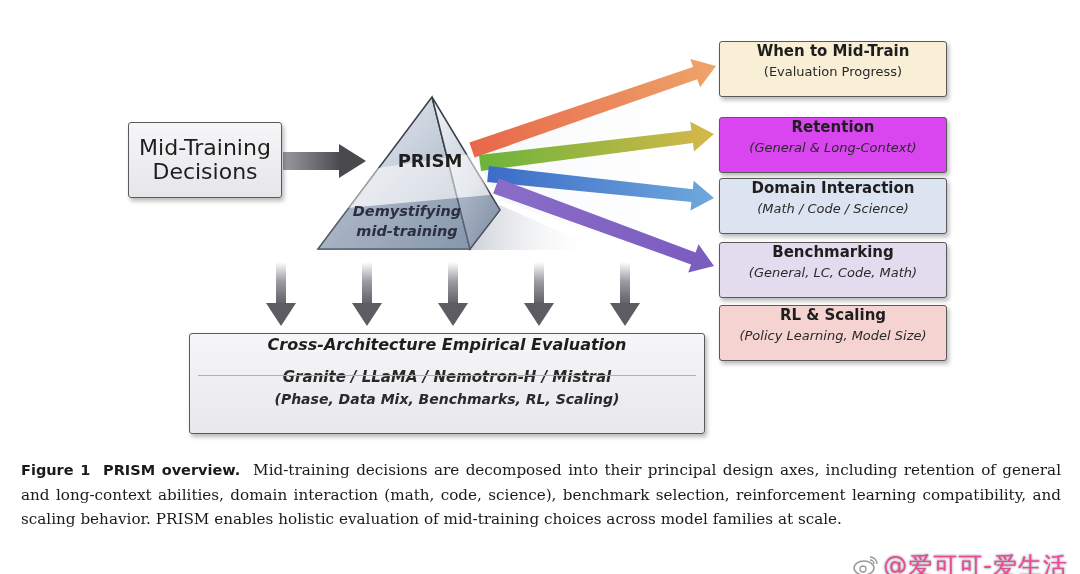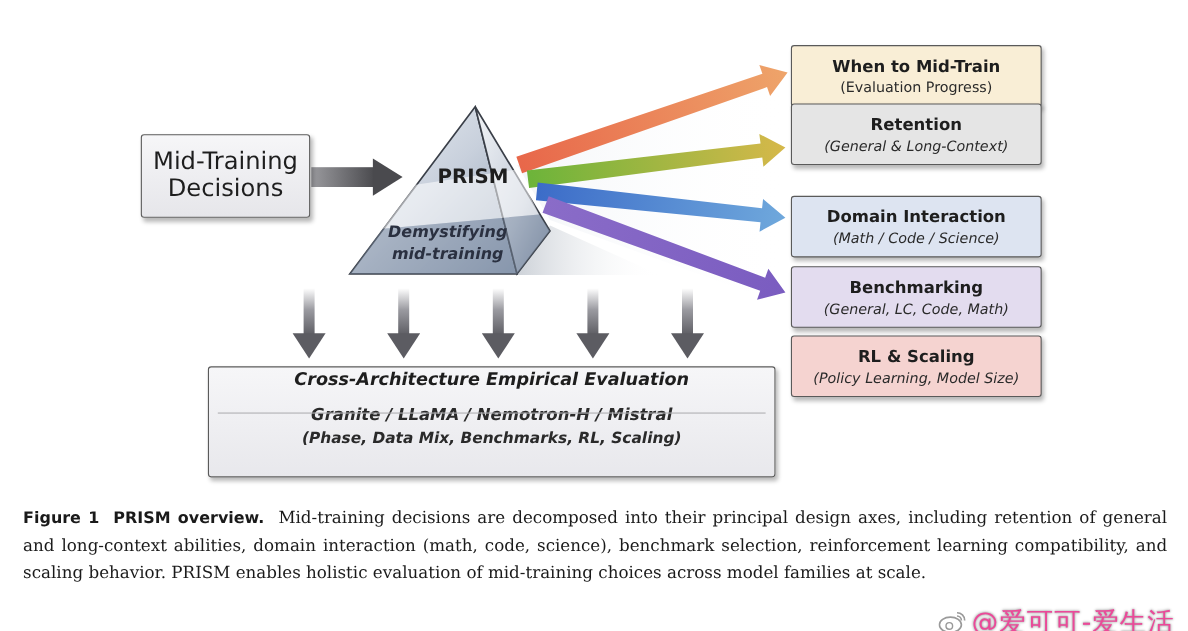--- a/index.html
+++ b/index.html
@@ -3,21 +3,21 @@
 <meta charset="utf-8">
 <style>
   html,body{margin:0;padding:0;background:#ffffff;}
   body{width:1080px;height:574px;position:relative;overflow:hidden;font-family:"DejaVu Sans",sans-serif;}
   #diagram{position:absolute;left:0;top:0;width:1080px;height:445px;}
   .box{position:absolute;box-sizing:border-box;border:1.5px solid #5a5a5a;border-radius:3px;box-shadow:2px 3px 4px rgba(0,0,0,0.28);text-align:center;color:#1e1e1e;}
   .box .t{font-family:"DejaVu Sans",sans-serif;font-weight:bold;font-size:15px;display:block;}
   .box .s{font-family:"DejaVu Sans",sans-serif;font-style:italic;font-size:13px;display:block;margin-top:4px;color:#2a2a2a;}
   #input-box{left:128px;top:122px;width:154px;height:76px;background:linear-gradient(#f6f6f8,#e6e6ea);display:flex;flex-direction:column;justify-content:center;}
   #input-box .t{font-weight:normal;font-size:22px;line-height:24px;}
-  .out{left:719px;width:228px;height:56px;display:flex;flex-direction:column;justify-content:center;}
+  .out{left:719px;width:228px;height:56px;display:flex;flex-direction:column;justify-content:flex-start;}
   #eval-box{left:189px;top:333px;width:516px;height:101px;background:linear-gradient(#f6f6f8,#e8e8ec);}
   #eval-box .t{font-style:italic;font-size:16px;margin-top:1px;}
   #eval-box .rule{position:absolute;left:8px;right:8px;top:41px;height:1px;background:#b0b0b4;}
   #eval-box .m{font-style:italic;font-weight:bold;font-size:15px;display:block;margin-top:14px;color:#2a2a2a;}
   #eval-box .s{font-size:14px;font-weight:bold;margin-top:5px;}
   .prism-label{position:absolute;text-align:center;color:#1e1e1e;}
   #caption{position:absolute;left:21px;top:458px;width:1040px;font-family:"DejaVu Serif",serif;font-size:15.2px;line-height:24.5px;color:#1a1a1a;text-align:justify;}
   #caption .lead{font-family:"DejaVu Sans",sans-serif;font-weight:bold;font-size:14.5px;}
   #watermark{position:absolute;right:12px;top:550px;font-family:"DejaVu Sans",sans-serif;font-size:24px;color:#ec4899;text-shadow:0 0 2px #9a9a9a,0 0 3px #b5b5b5;letter-spacing:1px;}
   #watermark .logo{display:inline-block;width:26px;height:22px;vertical-align:-2px;margin-right:4px;}
@@ -129,21 +129,21 @@
   <div class="prism-label" style="left:345px;top:201px;width:124px;font-style:italic;font-weight:bold;font-size:14.5px;line-height:20px;color:#2a3040;">
     <span style="display:block">Demystifying</span>
     <span style="display:block">mid-training</span>
   </div>
 
   <div id="outputs">
     <div class="box out" style="top: 41px; background: rgb(249, 238, 214);">
       <span class="t">When to Mid-Train</span>
       <span class="s" style="font-style:normal">(Evaluation Progress)</span>
     </div>
-    <div class="box out" style="top: 94px; background: #e5e5e5;">
+    <div class="box out" style="top: 117px; background: #d946ef;">
       <span class="t">Retention</span>
       <span class="s">(General &amp; Long-Context)</span>
     </div>
     <div class="box out" style="top: 178px; background: rgb(221, 228, 241);">
       <span class="t">Domain Interaction</span>
       <span class="s">(Math / Code / Science)</span>
     </div>
     <div class="box out" style="top: 242px; background: rgb(227, 220, 239);">
       <span class="t">Benchmarking</span>
       <span class="s">(General, LC, Code, Math)</span>

